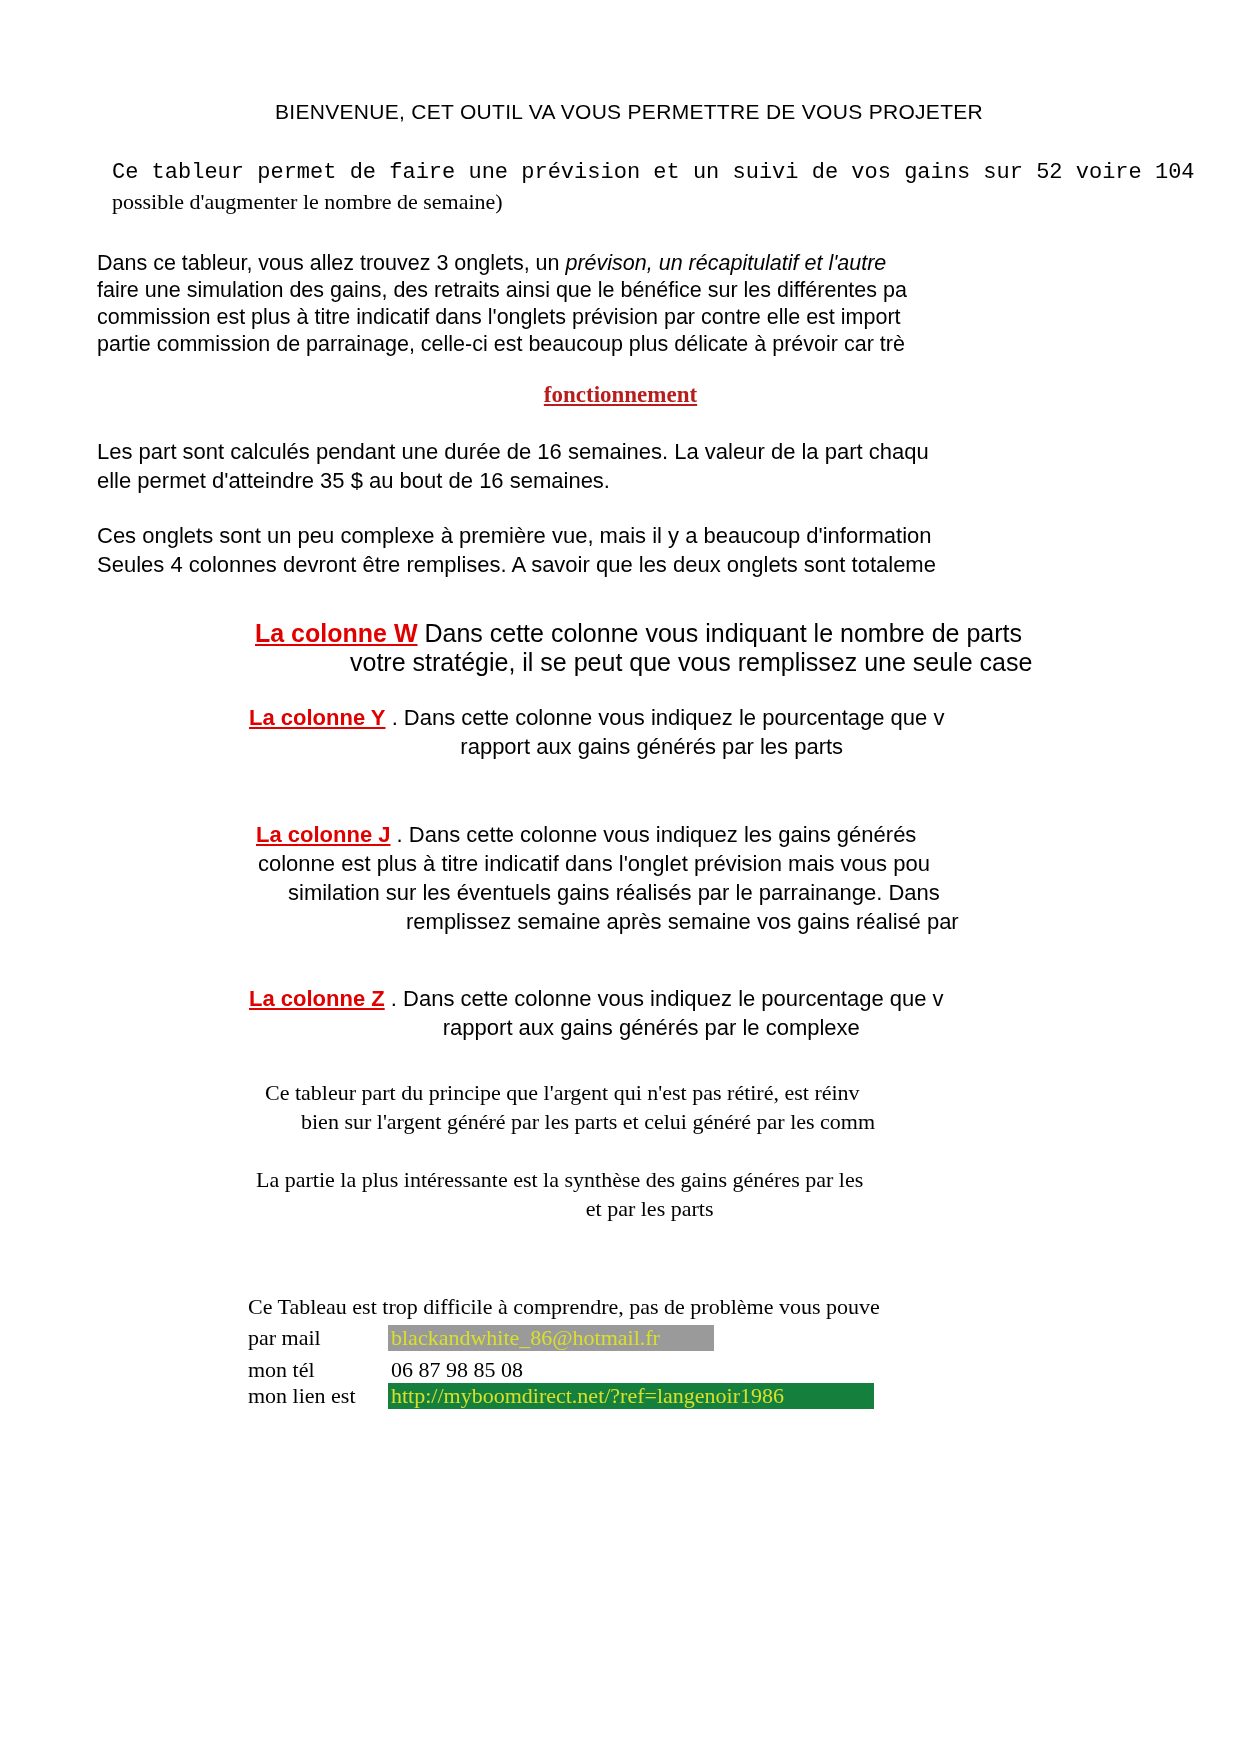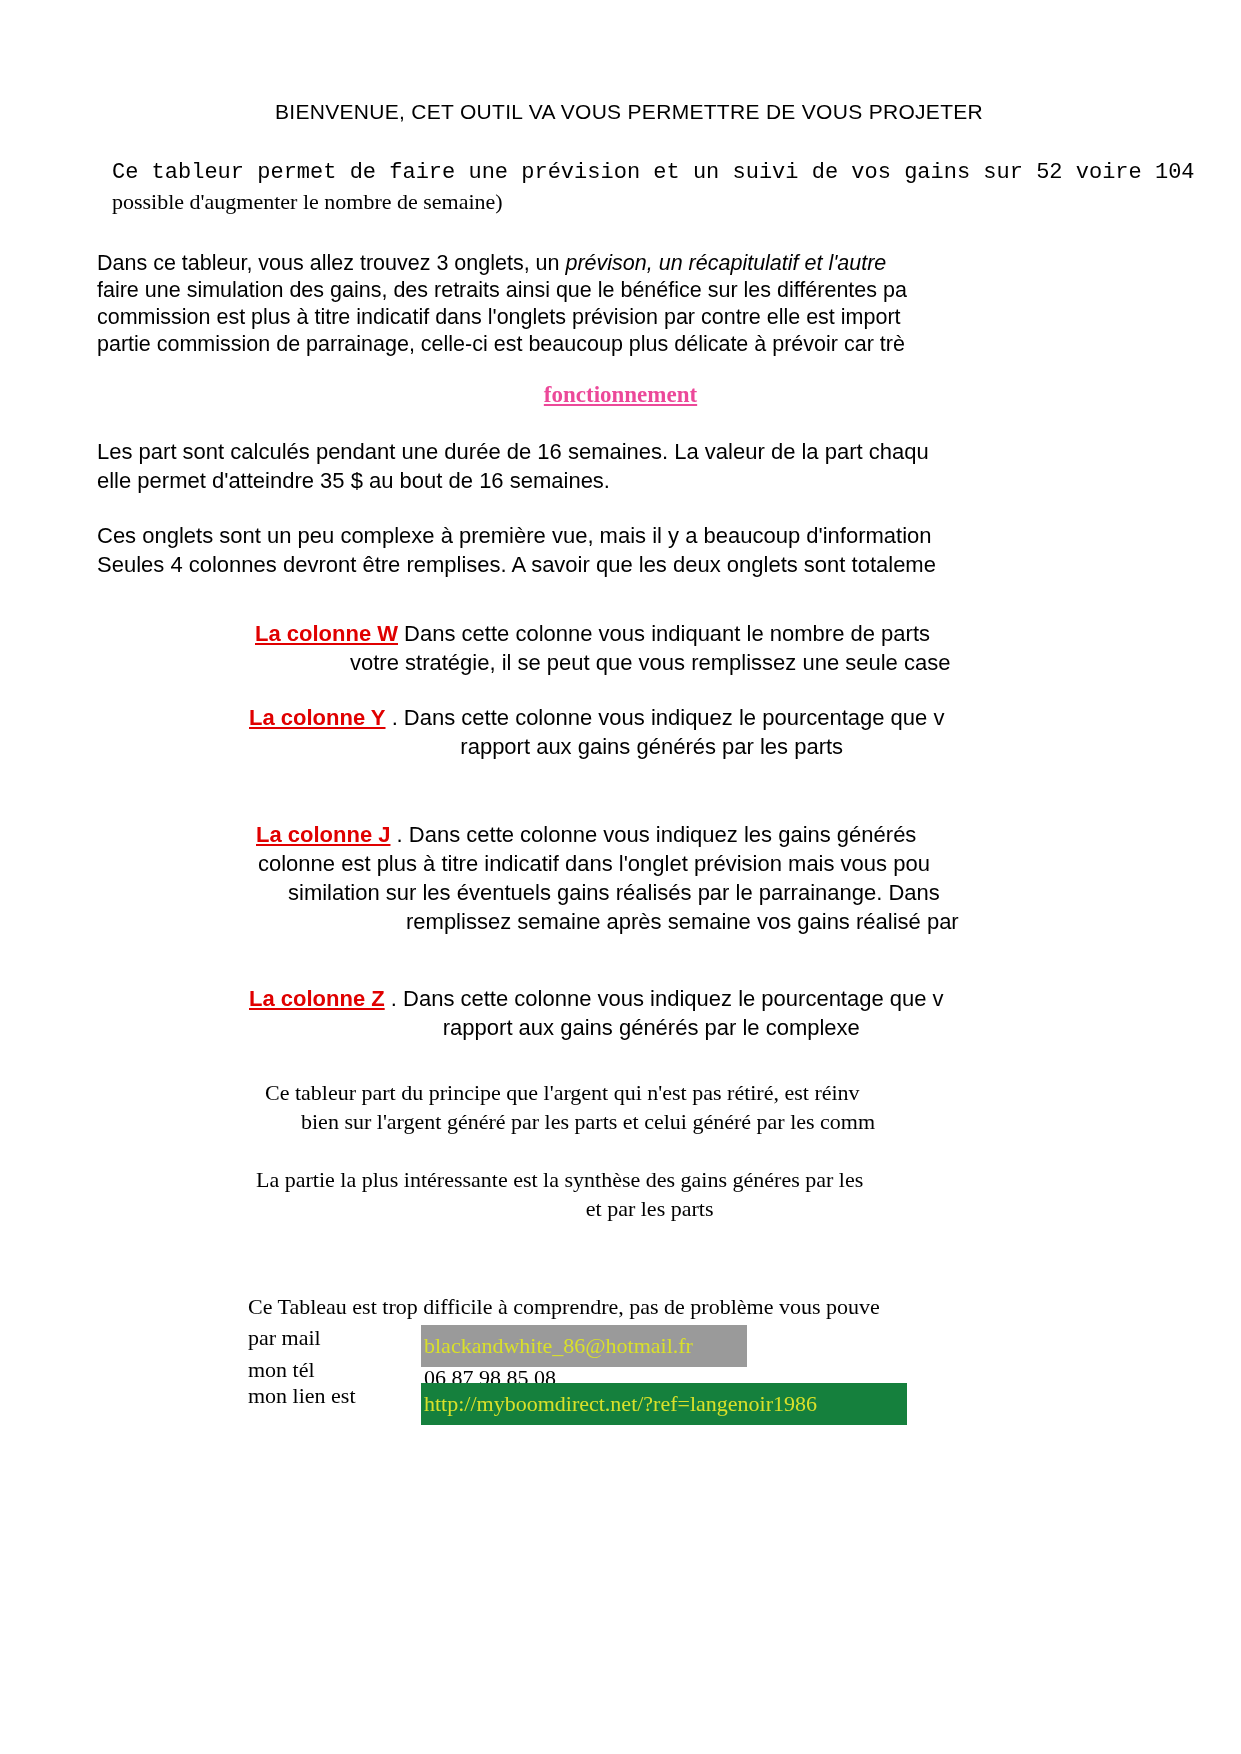--- a/index.html
+++ b/index.html
@@ -33,21 +33,21 @@
   .blk {
     position: absolute;
     font-size: 22px;
     line-height: 29px;
     white-space: nowrap;
   }
   .ital {
     font-style: italic;
   }
   .redhead {
-    color: #ec4899;
+    color: #b91c1c;
     font-weight: bold;
     text-decoration: underline;
     font-family: "Liberation Serif", serif;
   }
   .red-inline {
     color: #e00000;
     font-weight: bold;
     text-decoration: underline;
   }
   .line {
@@ -89,21 +89,21 @@
     left: 97px;
     top: 521px;
     font-family: "Liberation Sans", sans-serif;
     font-size: 22px;
     line-height: 29px;
   }
   #colW {
     left: 255px;
     top: 619px;
     font-family: "Liberation Sans", sans-serif;
-    font-size: 22px;
+    font-size: 25px;
     line-height: 29px;
   }
   #colW .l2 { text-align: center; padding-left: 95px;}
   #colY {
     left: 249px;
     top: 703px;
     font-family: "Liberation Sans", sans-serif;
     font-size: 22px;
     line-height: 29px;
   }
@@ -157,22 +157,21 @@
     white-space: nowrap;
   }
   .contact-label {
     display: inline-block;
     width: 140px;
     vertical-align: top;
   }
   .contact-value {
     display: inline-block;
     vertical-align: top;
-    padding: 8px 3px;
-    margin-left: 33px;
+    padding: 0 3px;
   }
   .hl {
     background: #9a9a9a;
     color: #d9e02a;
   }
   .hl-wide {
     background: #15803d;
     color: #d9e02a;
   }
   #row-mail { top: 1325px; }

